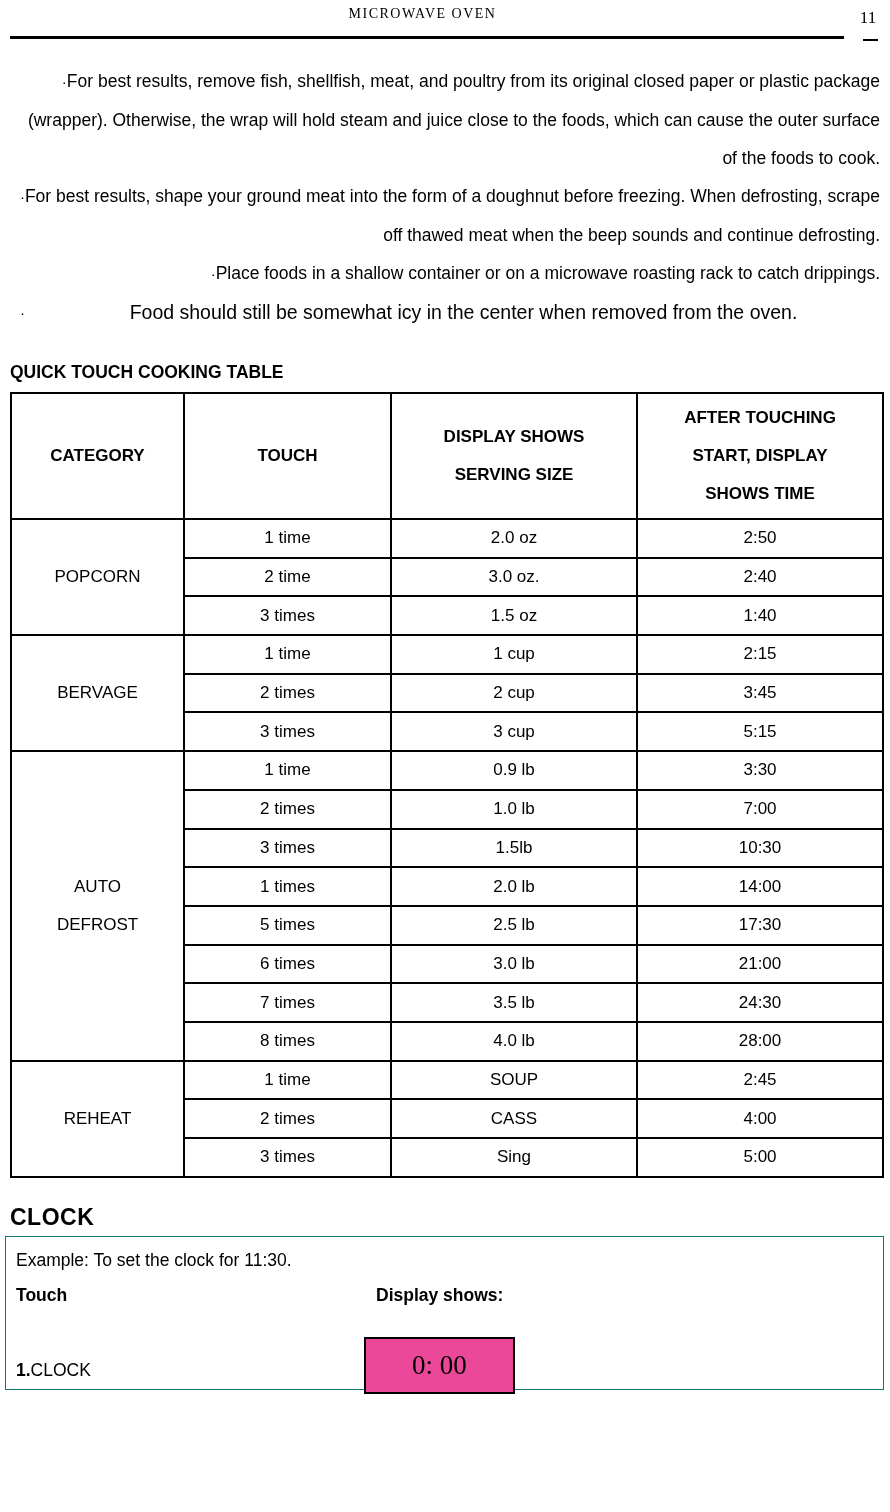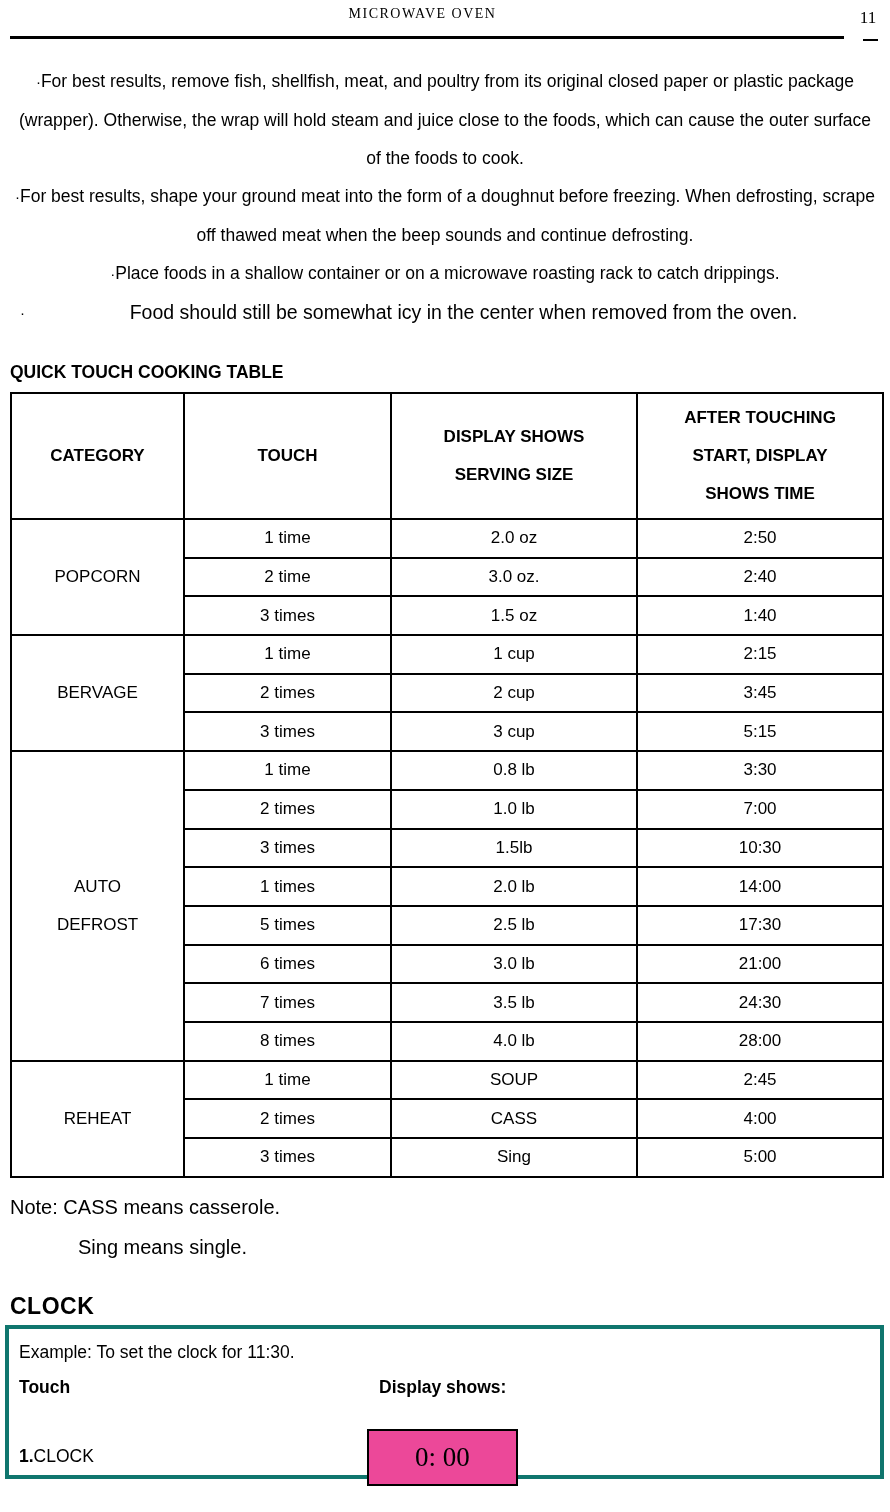--- a/index.html
+++ b/index.html
@@ -11,21 +11,21 @@
   .page-header { position:relative; height:40px; }
   .header-title { position:absolute; left:0; right:45px; top:6px; text-align:center;
                   font-family:"Liberation Serif", serif; font-size:14px; letter-spacing:1.5px; }
   .header-rule { position:absolute; left:0; right:36px; top:36px; height:2.5px; background:#000; }
   .page-number { position:absolute; right:0; top:8px; width:24px; text-align:center;
                  font-family:"Liberation Serif", serif; font-size:17px; }
   .page-number-rule { position:absolute; right:2px; top:39px; width:15px; height:1.5px; background:#000; }
 
   
   .bullets { margin-top:22px; font-size:17.5px; line-height:38px; }
-  .bullet-p { text-align:center; }
+  .bullet-p { text-align:right; }
   .bullet-p .dot { font-size:15px; }
   .bullet-big { display:flex; font-size:19.5px; line-height:39px; }
   .bullet-big .dot { width:37px; padding-left:10px; font-size:15px; flex:0 0 37px; }
   .bullet-big .txt { flex:1;text-align:center; }
 
   
   .table-title { margin-top:30px; font-size:17.5px; font-weight:bold; }
   table.cook { border-collapse:collapse; margin-top:9px; width:872px; table-layout:fixed; }
   table.cook th, table.cook td { border:2px solid #000; text-align:center; vertical-align:middle;
                                  font-size:17px; padding:5px 4px; }
@@ -35,21 +35,21 @@
   table.cook td.cat { white-space:pre-line; line-height:38px; }
   col.c1{width:173px;} col.c2{width:207px;} col.c3{width:246px;} col.c4{width:246px;}
 
   
   .note { margin-top:9px; font-size:20px; line-height:40px; }
   .note .line2 { padding-left:68px; }
 
   
   .clock-heading { margin-top:26px; font-size:23px; font-weight:bold; letter-spacing:0.5px; }
   .clock-box { position:relative; margin:5px -4px 0 -5px; height:154px;
-               border:4px solid #0f766e; padding:8px 28px 0 10px; }
+               border:1px solid #0f766e; padding:8px 28px 0 10px; }
   .example-line { font-size:17.5px; line-height:30px; }
   .labels-row { display:flex; margin-top:10px; font-weight:bold; font-size:17.5px; }
   .labels-row .touch-label { width:360px; }
   .step-row { position:absolute; left:10px; bottom:8px; font-size:17.5px; }
   .step-row .step-num { font-weight:bold; }
   .display-box { position:absolute; left:358px; top:100px; width:151px; height:57px;
                  border:2.5px solid #000; background:#ec4899; text-align:center;
                  font-family:"Liberation Serif", serif; font-size:27px; line-height:52px; }
 </style>
 </head>
@@ -124,21 +124,21 @@
         </tr>
         <tr class="data-row">
           <td>3 times</td>
           <td>3 cup</td>
           <td>5:15</td>
         </tr>
         <tr class="data-row">
           <td rowspan="8" class="cat">AUTO
 DEFROST</td>
           <td>1 time</td>
-          <td>0.8 lb</td>
+          <td>0.9 lb</td>
           <td>3:30</td>
         </tr>
         <tr class="data-row">
           <td>2 times</td>
           <td>1.0 lb</td>
           <td>7:00</td>
         </tr>
         <tr class="data-row">
           <td>3 times</td>
           <td>1.5lb</td>
@@ -181,24 +181,20 @@
           <td>4:00</td>
         </tr>
         <tr class="data-row">
           <td>3 times</td>
           <td>Sing</td>
           <td>5:00</td>
         </tr>
       </tbody>
   </table>
 
-  <div class="note">
-    <div>Note: CASS means casserole.</div>
-    <div class="line2">Sing means single.</div>
-  </div>
 
   <div class="clock-heading">CLOCK</div>
 
   <div class="clock-box">
     <div class="example-line">Example: To set the clock for 11:30.</div>
     <div class="labels-row">
       <div class="touch-label">Touch</div>
       <div>Display shows:</div>
     </div>
     <div class="step-row">

